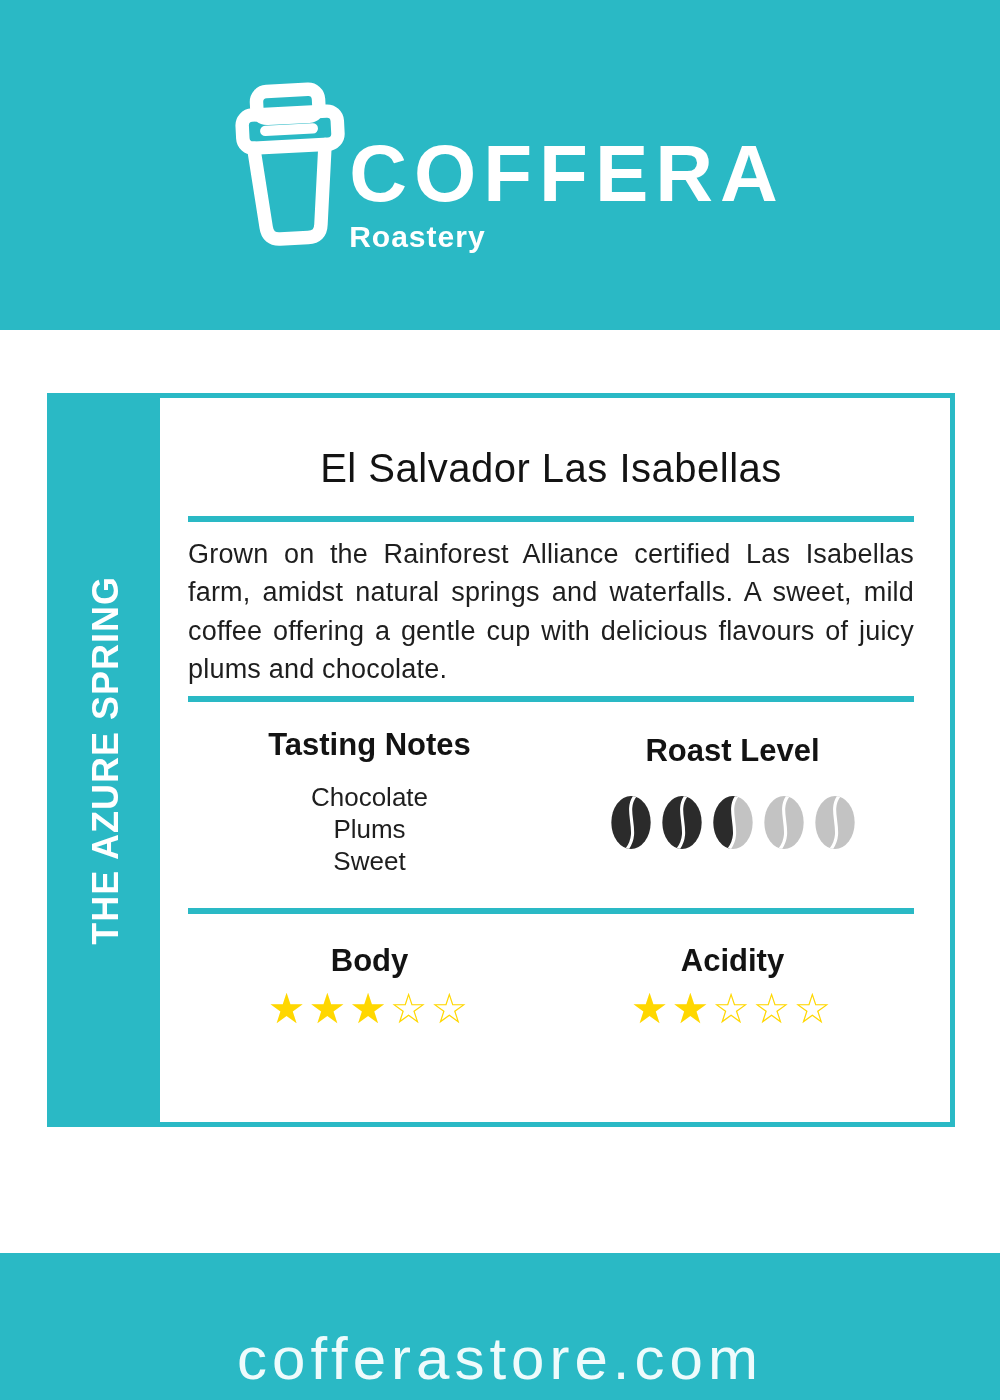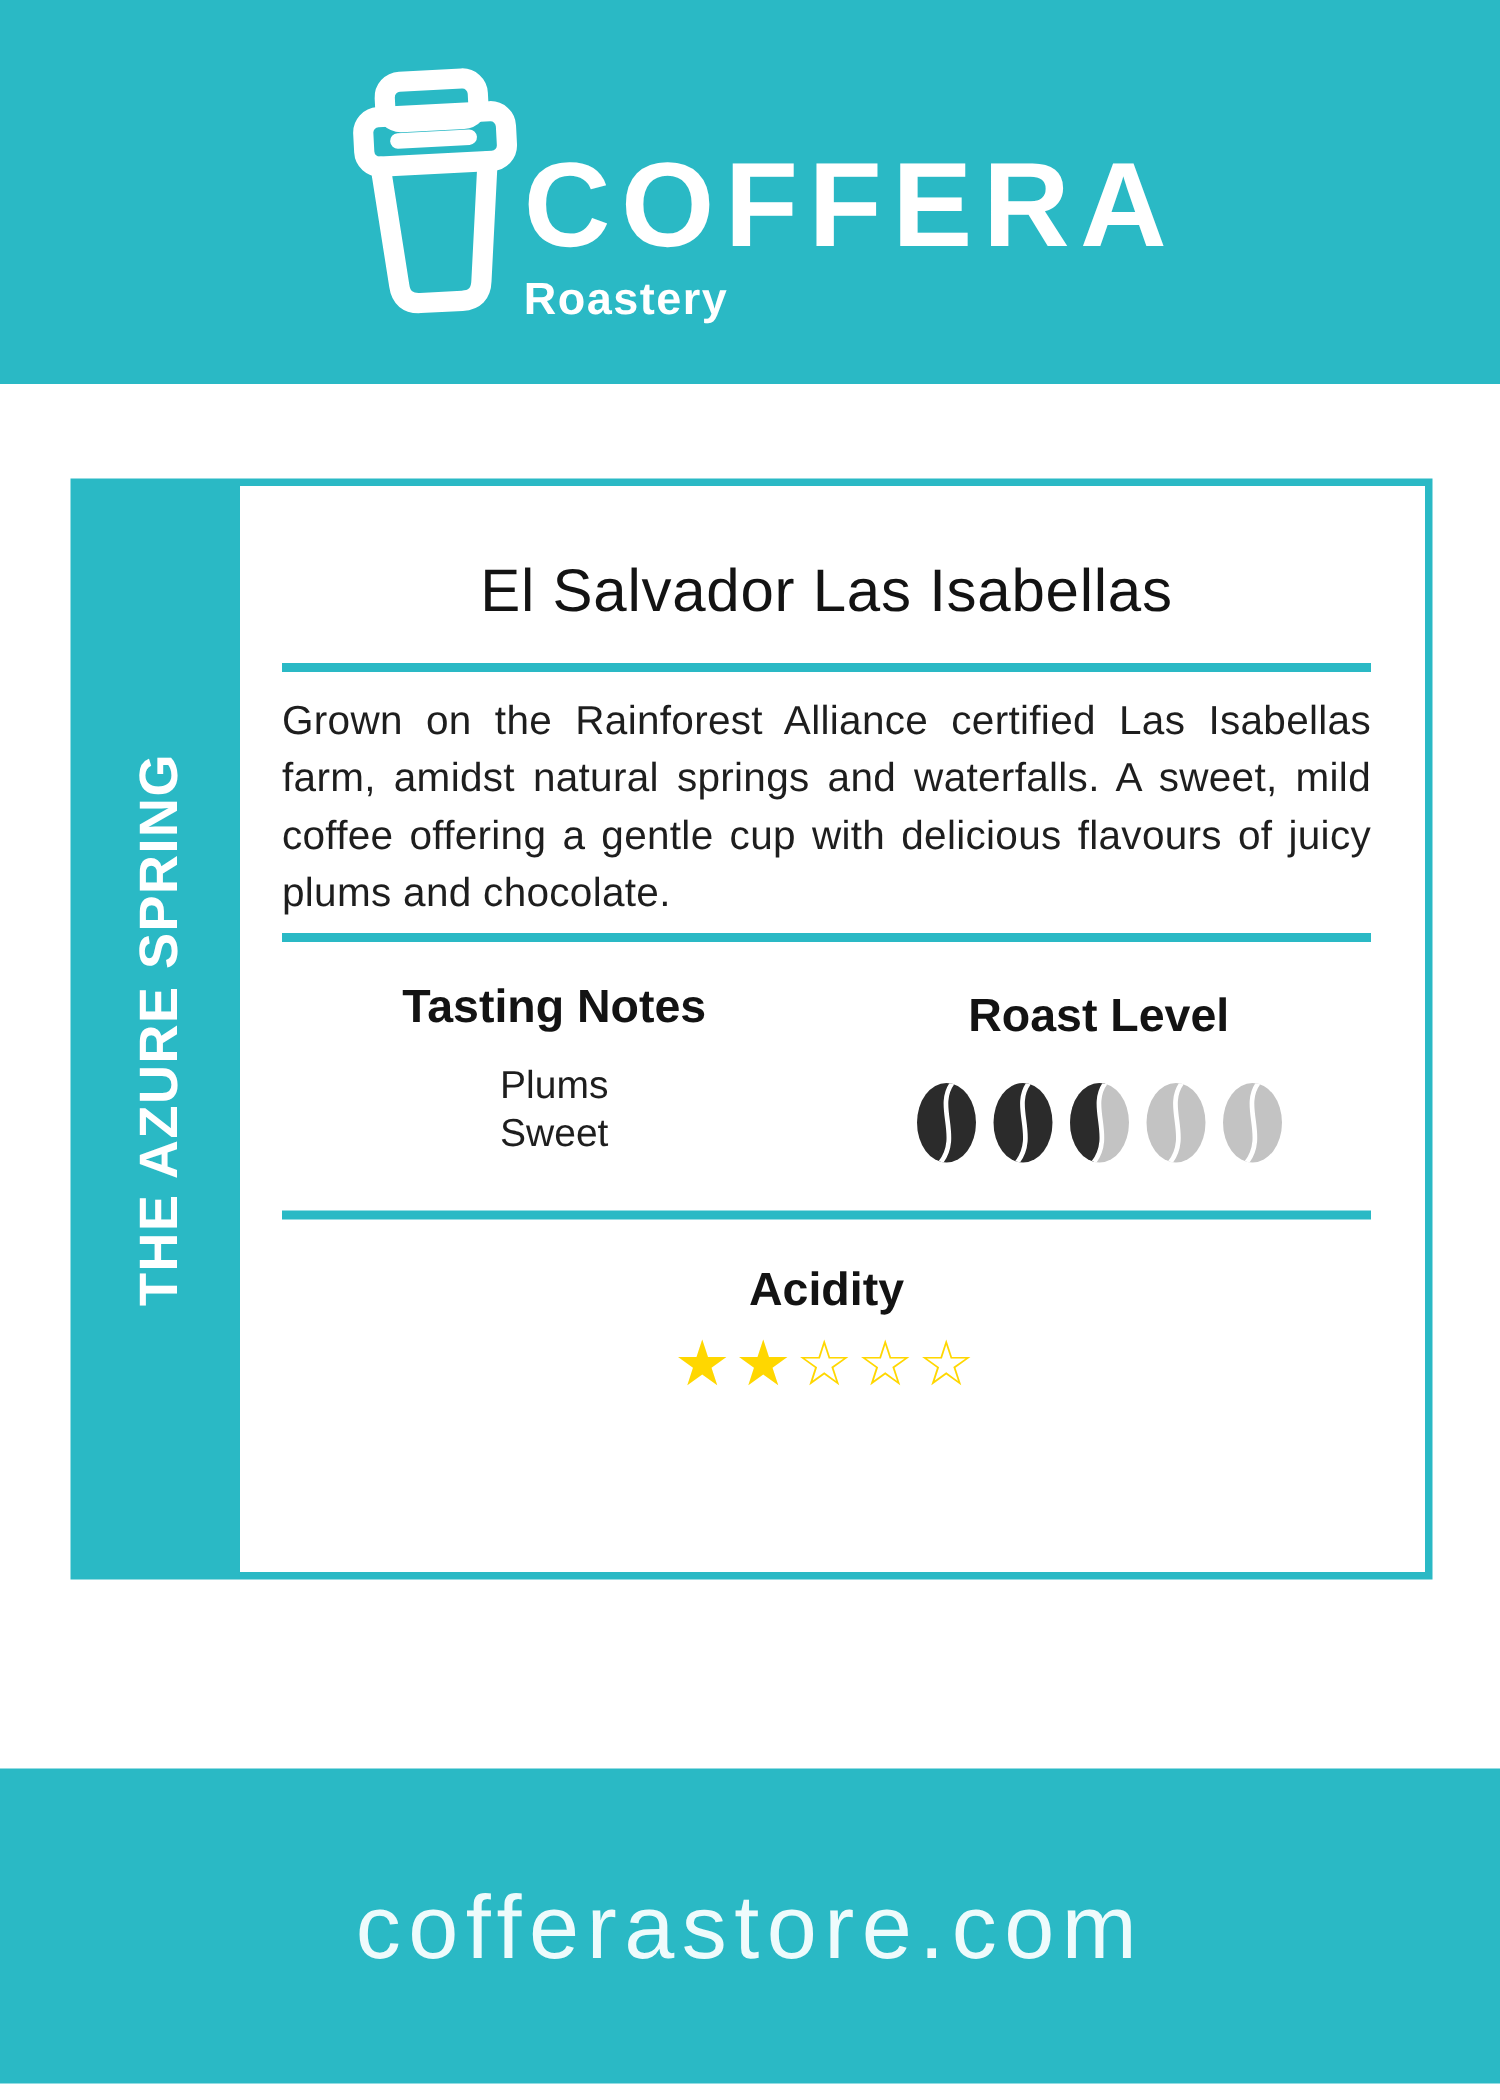--- a/index.html
+++ b/index.html
@@ -11,21 +11,21 @@
   }
   *{box-sizing:border-box;}
   html,body{margin:0;padding:0;}
   body{
     width:1000px;height:1400px;background:#ffffff;
     font-family:"Liberation Sans", sans-serif;color:var(--ink);
     overflow:hidden;
   }
   
   .top-band{
-    height:256px;background:var(--teal);
+    height:330px;background:var(--teal);
     display:flex;align-items:center;justify-content:center;
   }
   .logo{display:flex;align-items:flex-start;margin-top:6px;}
   .cup{width:150px;height:176px;transform:rotate(-3deg);margin-right:-16px;flex:none;}
   .brand-text{display:flex;flex-direction:column;}
   .brand-name{
     color:#fff;font-weight:700;font-size:80px;letter-spacing:7px;
     line-height:1;margin-top:54px;
   }
   .brand-tagline{
@@ -114,20 +114,21 @@
       <div class="content">
         <h1 class="product-title">El Salvador Las Isabellas</h1>
         <div class="rule r1"></div>
         <p class="desc">Grown on the Rainforest Alliance certified Las Isabellas farm, amidst natural springs and waterfalls. A sweet, mild coffee offering a gentle cup with delicious flavours of juicy plums and chocolate.</p>
         <div class="rule r2"></div>
 
         <div class="two-col">
           <div class="col col-notes">
             <h2 class="sec-heading">Tasting Notes</h2>
             <ul class="notes" id="notes-list">
+                <li>Chocolate</li>
                 <li>Plums</li>
                 <li>Sweet</li>
               </ul>
           </div>
           <div class="col col-roast">
             <h2 class="sec-heading">Roast Level</h2>
             <div class="beans" id="beans">
                 <svg viewBox="0 0 44 58" class="bean">
                   <clipPath id="beanclip0">
                     <ellipse cx="22" cy="29" rx="20" ry="27"></ellipse>
@@ -164,20 +165,24 @@
                   <ellipse cx="22" cy="29" rx="20" ry="27" fill="#c3c3c3"></ellipse>
                   <path d="M26 2 C 14 18 32 38 18 56" stroke="#ffffff" stroke-width="3.2" fill="none" clip-path="url(#beanclip4)"></path>
                 </svg>
               </div>
           </div>
         </div>
 
         <div class="rule r3"></div>
         <div class="ratings" id="ratings-row">
             <div class="rating-col">
+              <h2 class="sec-heading">Body</h2>
+              <div class="stars"><span>★</span><span>★</span><span>★</span><span>☆</span><span>☆</span></div>
+            </div>
+            <div class="rating-col">
               <h2 class="sec-heading">Acidity</h2>
               <div class="stars"><span>★</span><span>★</span><span>☆</span><span>☆</span><span>☆</span></div>
             </div>
           </div>
       </div>
     </section>
   </main>
 
   <footer class="bottom-band">
     <div class="website">cofferastore.com</div>

